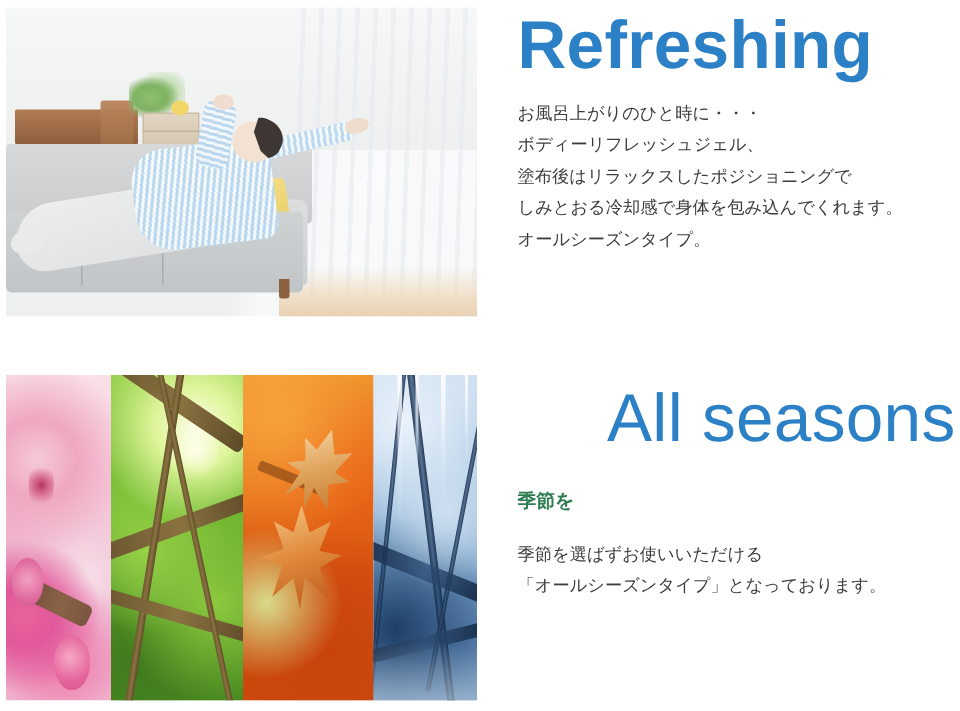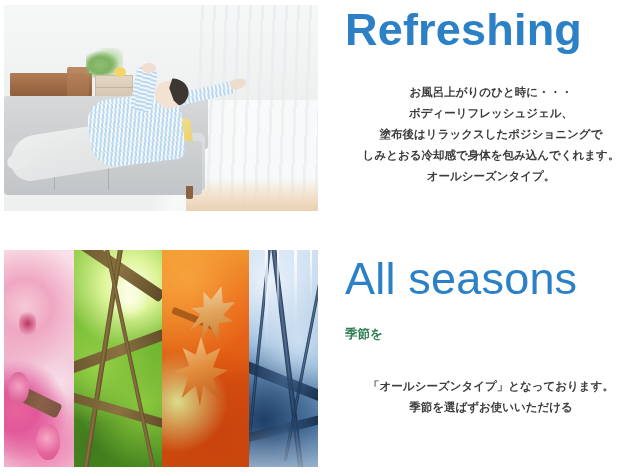--- a/index.html
+++ b/index.html
@@ -50,38 +50,37 @@
   
   .headline {
     font-size: 45px;
     line-height: 1.05;
     font-weight: 400;
     letter-spacing: 0.2px;
     margin: 0;
     white-space: nowrap;
   }
   .sec-refreshing .headline { padding-top: 6px; font-weight: bold; }
-  .sec-seasons    .headline { padding-top: 10px; }
+  .sec-seasons    .headline { padding-top: 10px; text-align: right; }
 
   .subhead {
     font-size: 12.5px;
     line-height: 20px;
     font-weight: 700;
     margin: 0;
   }
   .sec-refreshing .subhead { padding-top: 17px; }
   .sec-seasons    .subhead { padding-top: 22px; }
 
   .body-copy {
     font-size: 11.5px;
     line-height: 21px;
     color: #3c3c3c;
-    font-weight: 700;
-    margin: 16px;
-    text-align: center;
+    font-weight: 400;
+    margin: 0;
   }
   .sec-refreshing .body-copy { padding-top: 13px; }
   .sec-seasons    .body-copy { padding-top: 16px; }
 
   .body-copy .line { display: block; white-space: nowrap; }
   .subhead  .line { display: block; white-space: nowrap; }
 
   
   .photo-livingroom {
     position: relative;
@@ -492,19 +491,19 @@
     </div>
 
     <div class="copy">
       <h2 class="headline" style="color:#2b80c6;">All seasons</h2>
 
       <div class="subhead" style="color:#2e7d52;">
         <span class="line">季節を</span>
       </div>
 
       <div class="body-copy">
+        <span class="line">季節を選ばずお使いいただける</span>
         <span class="line">「オールシーズンタイプ」となっております。</span>
-        <span class="line">季節を選ばずお使いいただける</span>
       </div>
     </div>
   </div>
 
 </div>
 
 </body></html>

